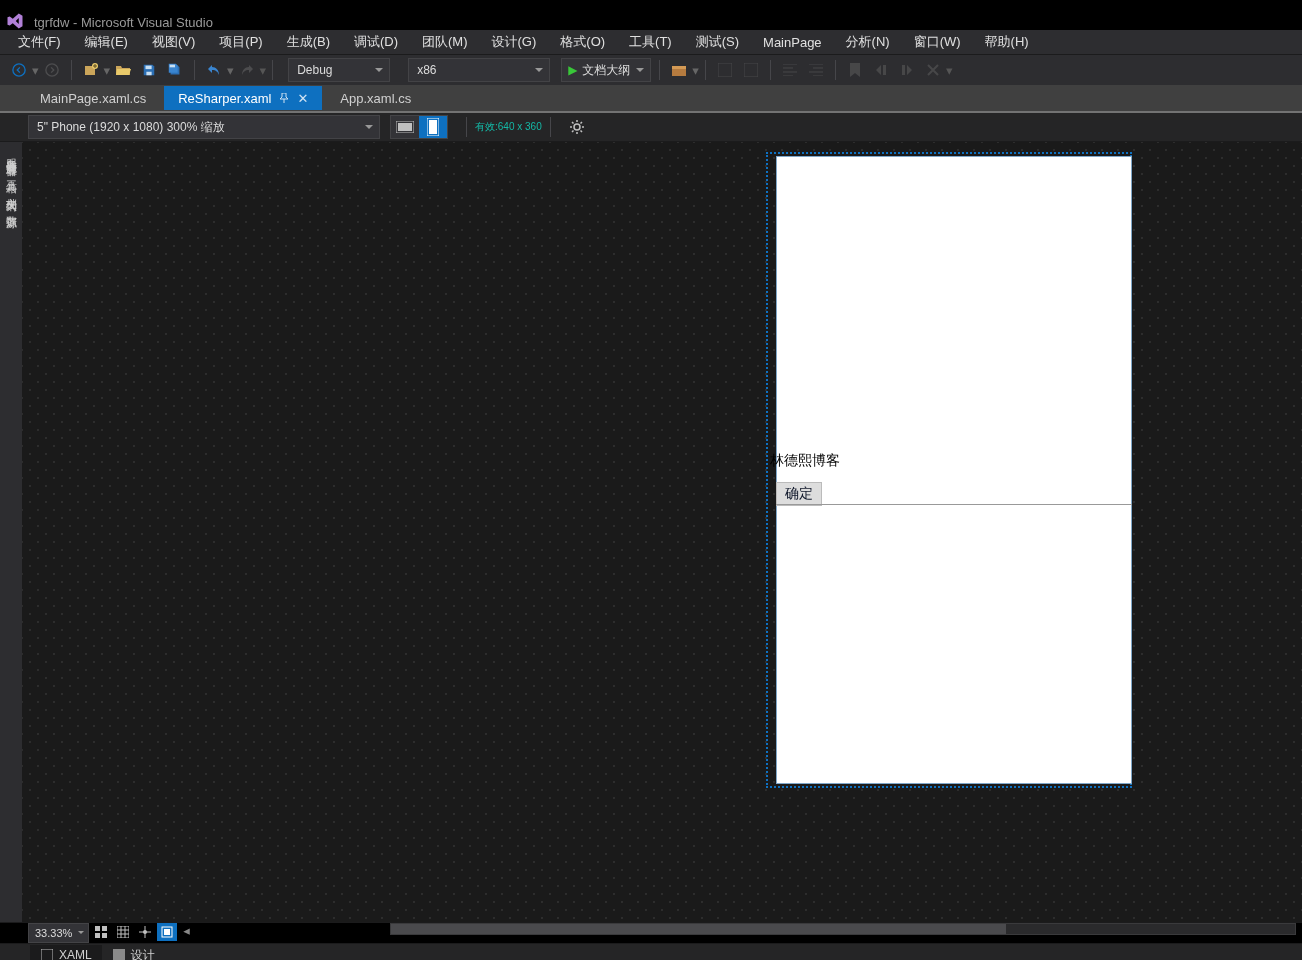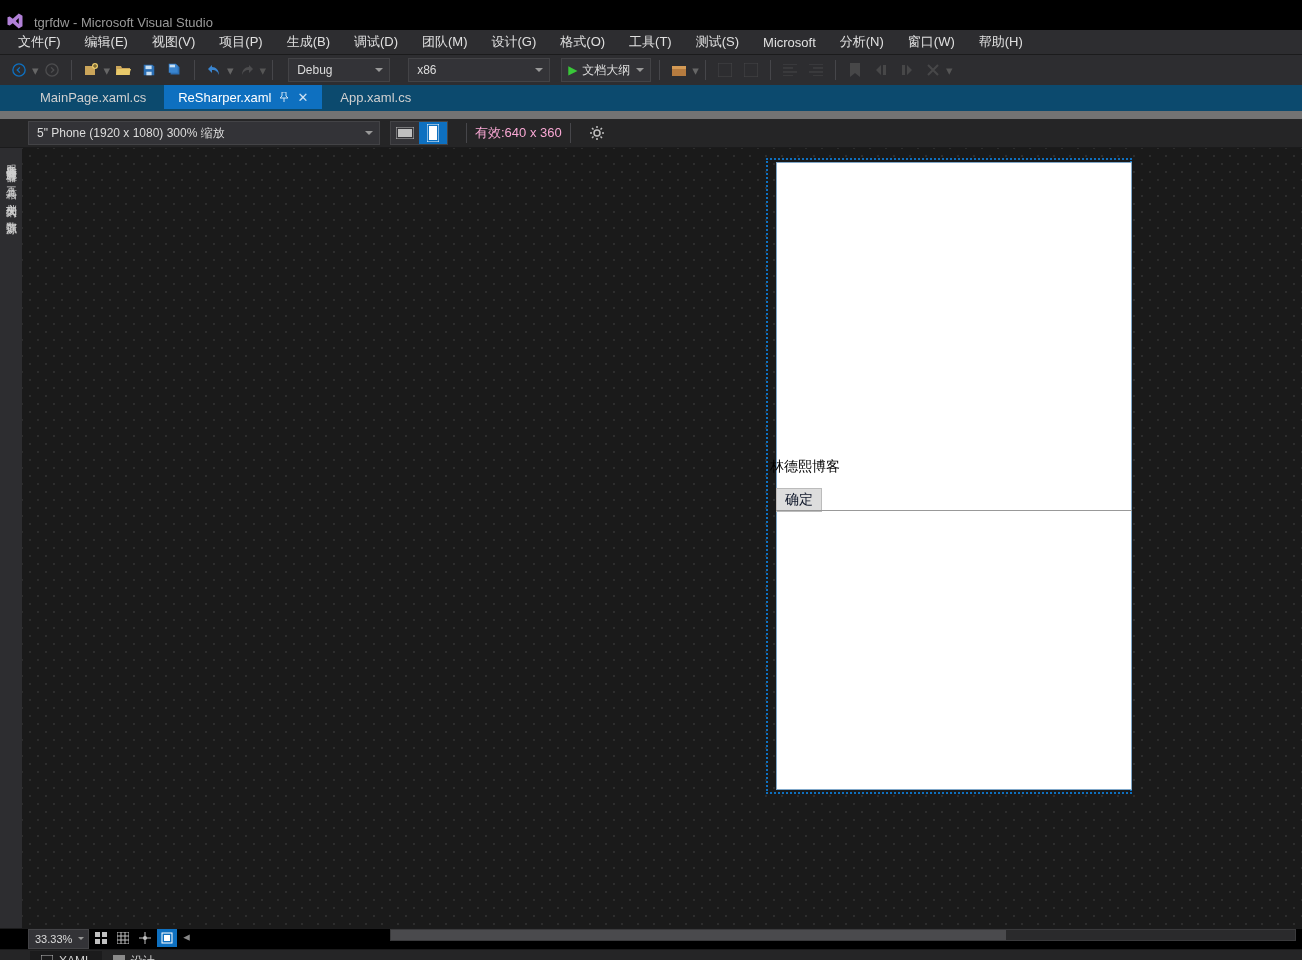--- a/index.html
+++ b/index.html
@@ -10,33 +10,33 @@
   .menubar .mi{padding:3px 12px;color:#e0e0e0;cursor:default;font-size:13px}
   .toolbar{height:30px;display:flex;align-items:center;padding:0 6px;background:#2d2d30;border-top:1px solid #1b1b1c}
   .tb-btn{width:22px;height:22px;margin:0 2px;display:flex;align-items:center;justify-content:center;cursor:default}
   .tb-btn.disabled{opacity:.35}
   .tb-sep{width:1px;height:20px;background:#46464a;margin:0 6px}
   .tb-combo{height:22px;background:#333337;border:1px solid #434346;color:#dcdcdc;padding:0 20px 0 8px;display:flex;align-items:center;position:relative;font-size:12px;margin:0 9px}
   .tb-combo::after{content:"";position:absolute;right:6px;top:9px;border:4px solid transparent;border-top-color:#999}
   .tb-run{display:flex;align-items:center;height:22px;background:#333337;border:1px solid #434346;padding:0 6px;color:#dcdcdc;font-size:12px;margin:0 2px}
   .tb-run::after{content:"";margin-left:6px;border:4px solid transparent;border-top-color:#999;position:relative;top:2px}
   .play{color:#39c739;margin-right:5px}
-  .tabstrip{height:26px;background:#0c4a6e;display:flex;align-items:flex-start;border-bottom:8px solid #737373}
+  .tabstrip{height:26px;background:#404040;display:flex;align-items:center;border-bottom:2px solid #737373}
   .tab{height:24px;padding:0 14px;display:flex;align-items:center;color:#d0d0d0;font-size:13px;cursor:default;margin-left:4px}
   .tab.active{background:#0e70c0;color:#fff}
   .tab .pin{margin-left:8px;opacity:.8}
   .tab .x{margin-left:8px;opacity:.8}
   .toolrow{height:28px;background:#252526;display:flex;align-items:center;padding:0 6px;border-bottom:1px solid #1b1b1c}
   .toolrow .combo{flex:0 0 320px;height:22px;background:#333337;border:1px solid #434346;color:#dcdcdc;padding:0 22px 0 8px;display:flex;align-items:center;font-size:12px;position:relative}
   .toolrow .combo::after{content:"";position:absolute;right:6px;top:9px;border:4px solid transparent;border-top-color:#999}
   .orient-group{display:flex;margin:0 10px;border:1px solid #434346}
   .orient-btn{width:28px;height:22px;display:flex;align-items:center;justify-content:center;background:#333337}
   .orient-btn.active{background:#0e70c0}
   .toolrow .sep{width:1px;height:20px;background:#46464a;margin:0 8px}
-  .toolrow .dim{color:#f9a8d4;font-size:13px}
+  .toolrow .dim{color:#14b8a6;font-size:10px}
   .toolrow .gear{width:24px;height:24px;display:flex;align-items:center;justify-content:center;margin-left:6px}
   .body{display:flex;height:calc(100% - 30px - 24px - 30px - 26px - 28px - 20px - 22px)}
   .leftrail{width:22px;background:#2d2d30;display:flex;flex-direction:column;align-items:center}
   .vtab{writing-mode:vertical-rl;text-orientation:upright;font-size:11px;color:#cfcfcf;padding:6px 2px;margin-top:2px;cursor:default;letter-spacing:1px}
   .design{
     flex:1;position:relative;overflow:hidden;
     background-color:#1a1a1a;
     background-image:
       radial-gradient(rgba(80,80,80,.35) 1px,transparent 1px),
       radial-gradient(rgba(80,80,80,.35) 1px,transparent 1px);
@@ -80,21 +80,21 @@
   <span class="mi">编辑(E)</span>
   <span class="mi">视图(V)</span>
   <span class="mi">项目(P)</span>
   <span class="mi">生成(B)</span>
   <span class="mi">调试(D)</span>
   <span class="mi">团队(M)</span>
   <span class="mi">设计(G)</span>
   <span class="mi">格式(O)</span>
   <span class="mi">工具(T)</span>
   <span class="mi">测试(S)</span>
-  <span class="mi">Microsoft</span>
+  <span class="mi">MainPage</span>
   <span class="mi">分析(N)</span>
   <span class="mi">窗口(W)</span>
   <span class="mi">帮助(H)</span>
 </div>
 
 <div class="toolbar">
   <div class="tb-btn">
     <svg width="14" height="14" viewBox="0 0 16 16">
         <circle cx="8" cy="8" r="7" fill="none" stroke="#0e70c0" stroke-width="1.5"></circle>
         <path d="M9 5l-3 3 3 3" fill="none" stroke="#0e70c0" stroke-width="1.5"></path>

